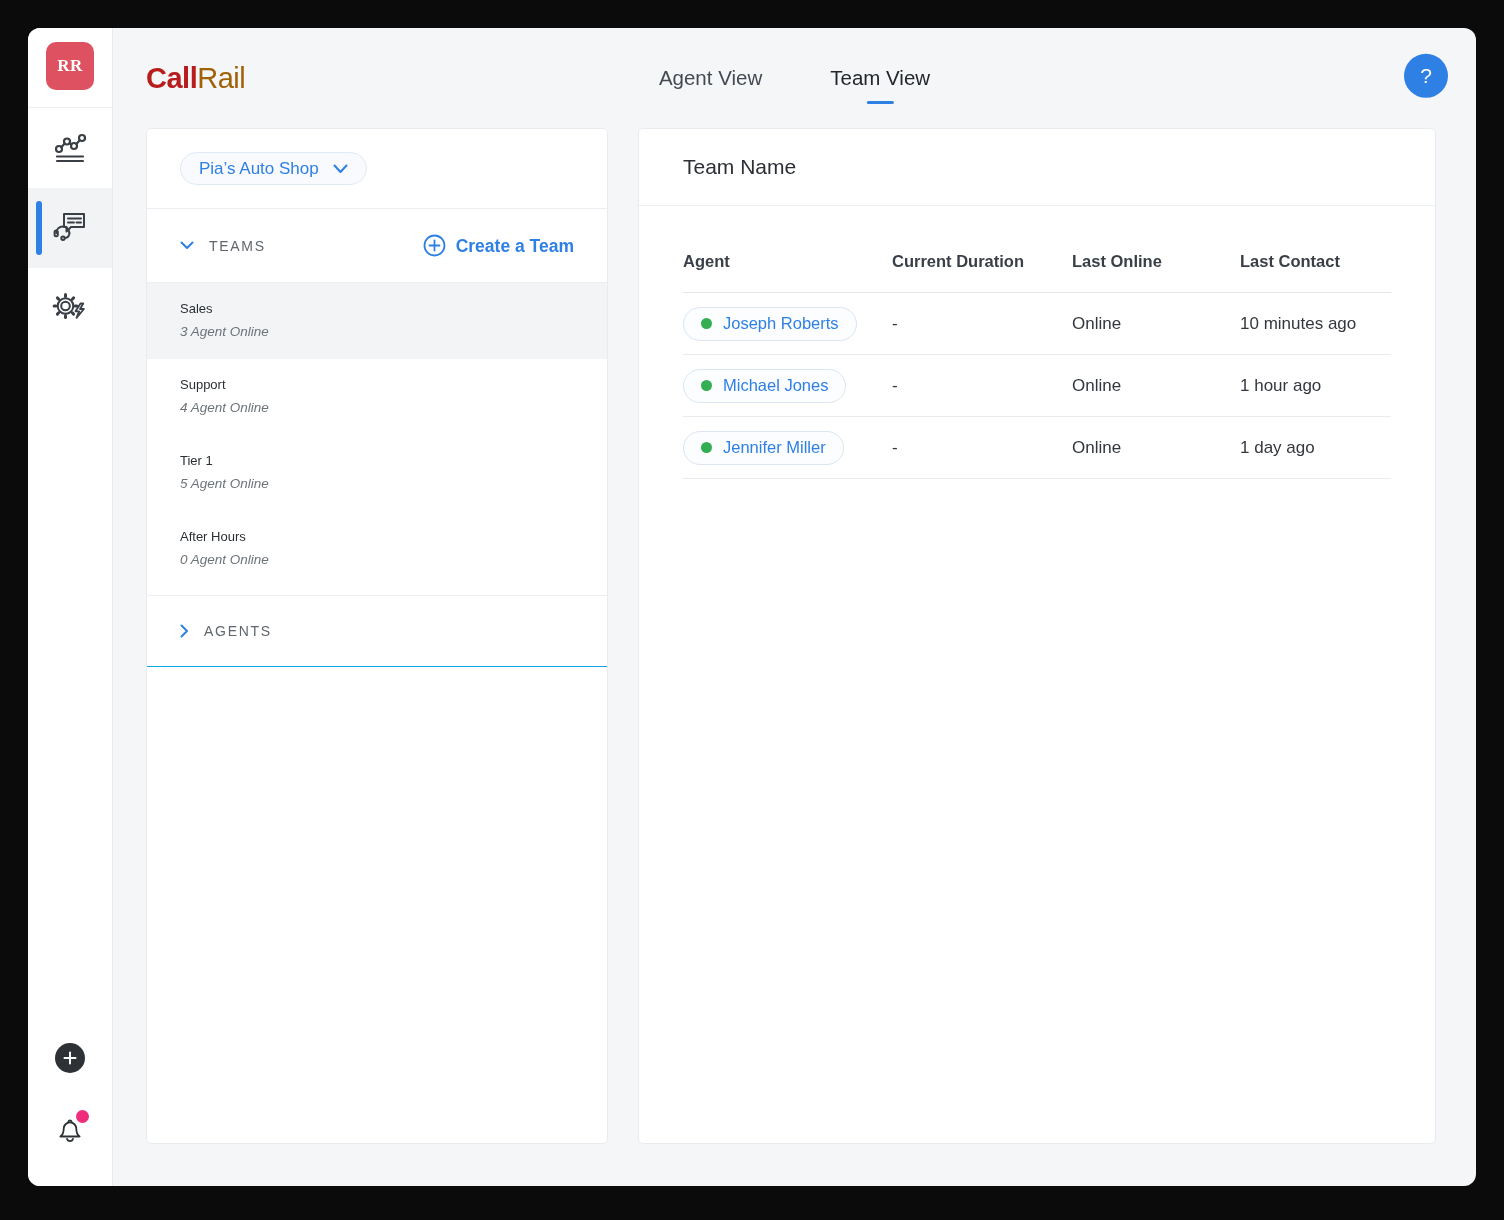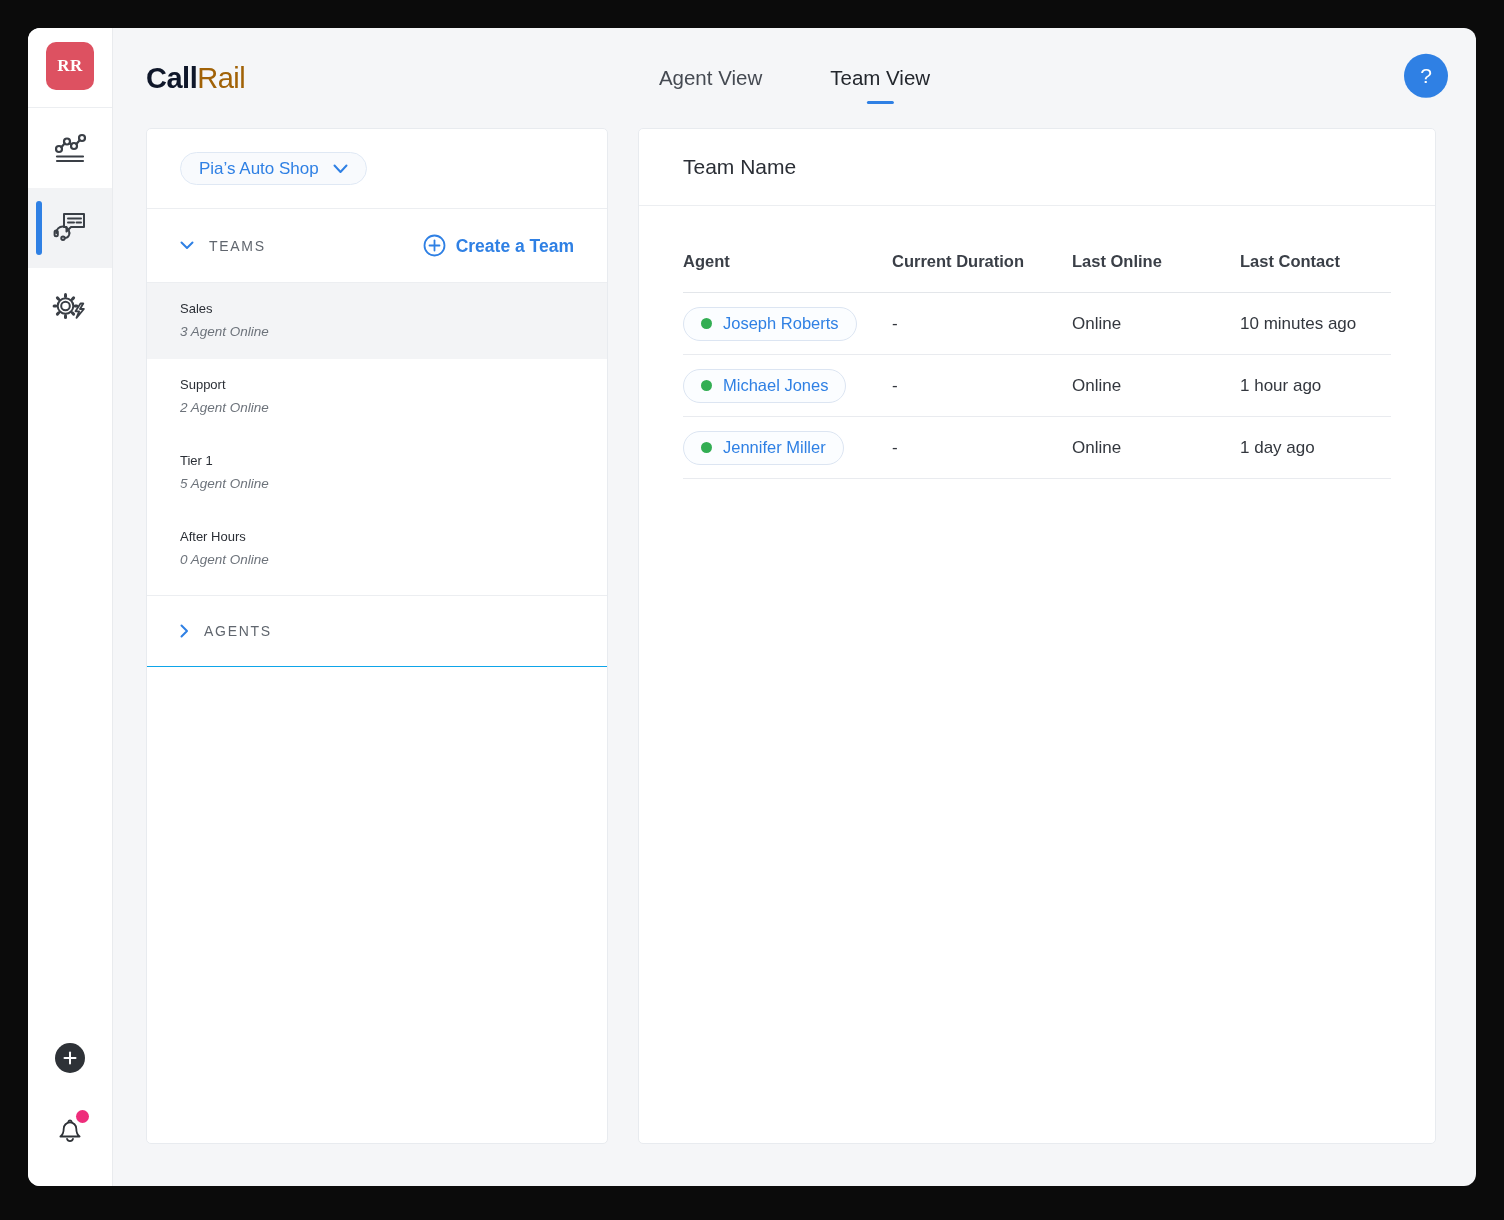--- a/index.html
+++ b/index.html
@@ -46,21 +46,21 @@
     position:absolute; right:-4px; top:-5px; width:13px; height:13px;
     border-radius:50%; background:#ee2d7b;
   }
   
   .main { flex:1; display:flex; flex-direction:column; min-width:0; }
   .topbar {
     height:100px; flex-shrink:0; position:relative;
     display:flex; align-items:center;
   }
   .logo { margin-left:33px; font-size:29px; letter-spacing:-.5px; white-space:nowrap; }
-  .logo .b { font-weight:700; color:#0f172a; }
+  .logo .b { font-weight:700; color:#b91c1c; }
   .logo .l { font-weight:300; color:#a16207; }
   .tabs {
     position:absolute; left:50%; top:0; transform:translateX(-50%);
     height:100%; display:flex; align-items:center; gap:64px;
   }
   .tab { position:relative; font-size:20.5px; color:#454a52; cursor:pointer; padding:6px 2px; }
   .tab.active { color:#23272d; font-weight:500; }
   .tab.active .tab-underline {
     position:absolute; left:50%; transform:translateX(-50%); bottom:-8px;
     width:27px; height:3.5px; background:#2f80e4; border-radius:2px;
@@ -262,21 +262,21 @@
         </div>
 
         <div class="teams-list">
   <div class="team-item selected">
     <div class="team-name">Sales</div>
     <div class="team-status">3 Agent Online</div>
   </div>
 
   <div class="team-item">
     <div class="team-name">Support</div>
-    <div class="team-status">2 Agent Online</div>
+    <div class="team-status">4 Agent Online</div>
   </div>
 
   <div class="team-item">
     <div class="team-name">Tier 1</div>
     <div class="team-status">5 Agent Online</div>
   </div>
 
   <div class="team-item">
     <div class="team-name">After Hours</div>
     <div class="team-status">0 Agent Online</div>

